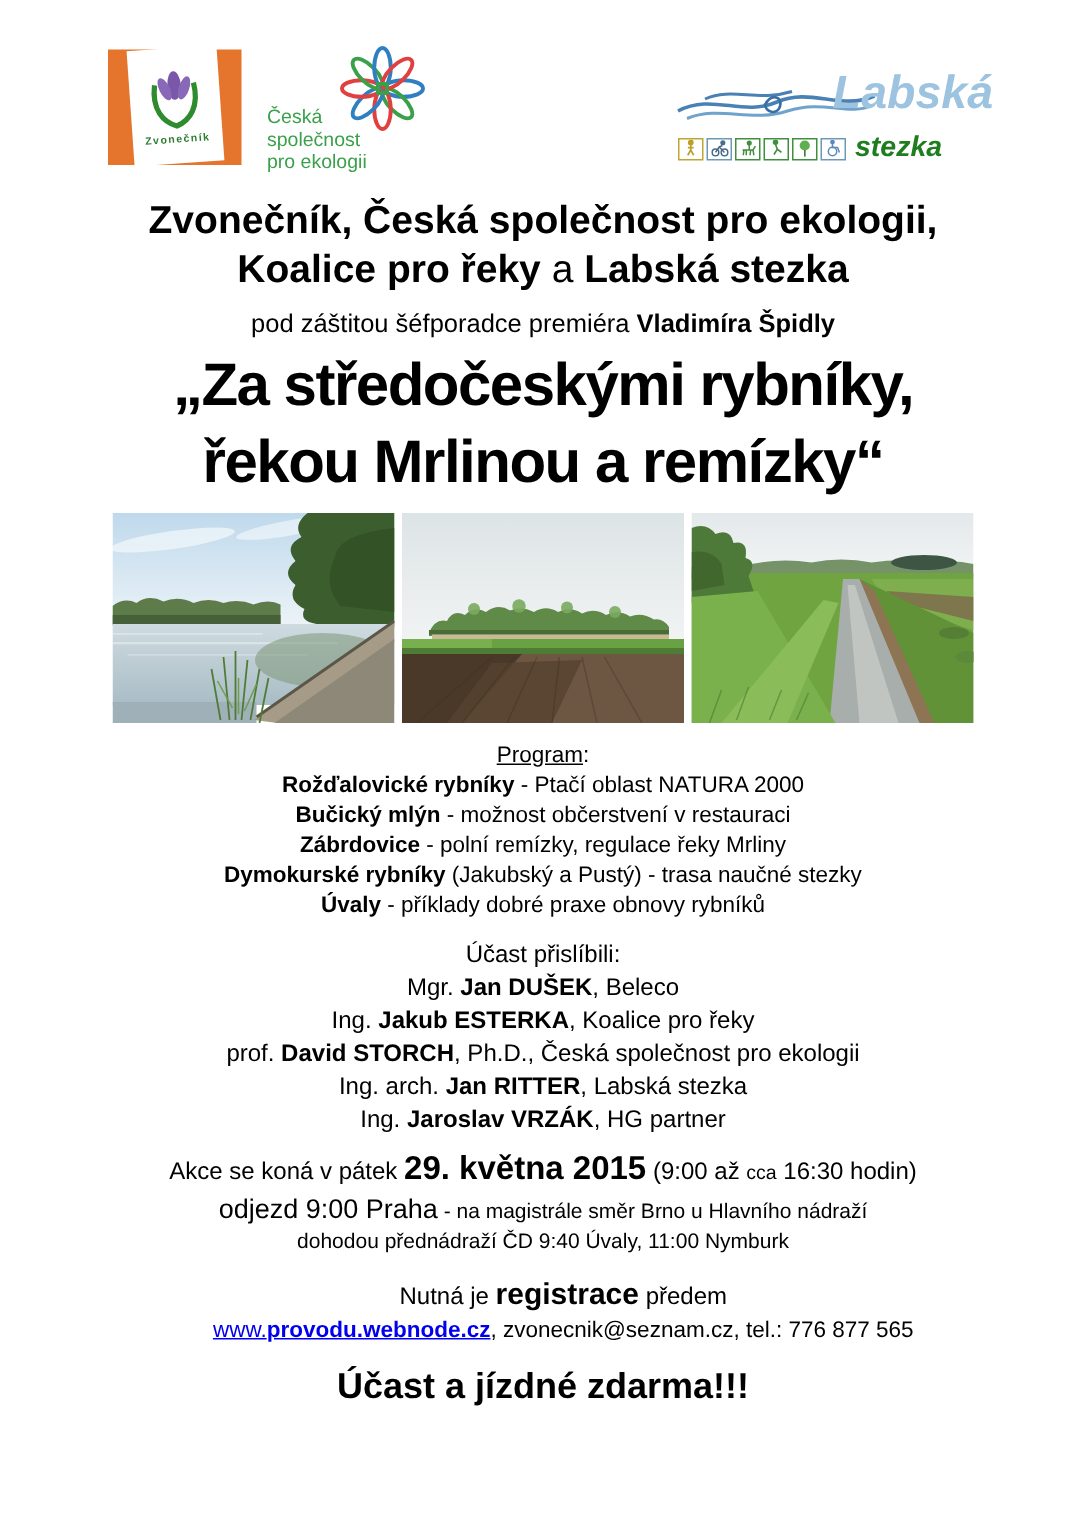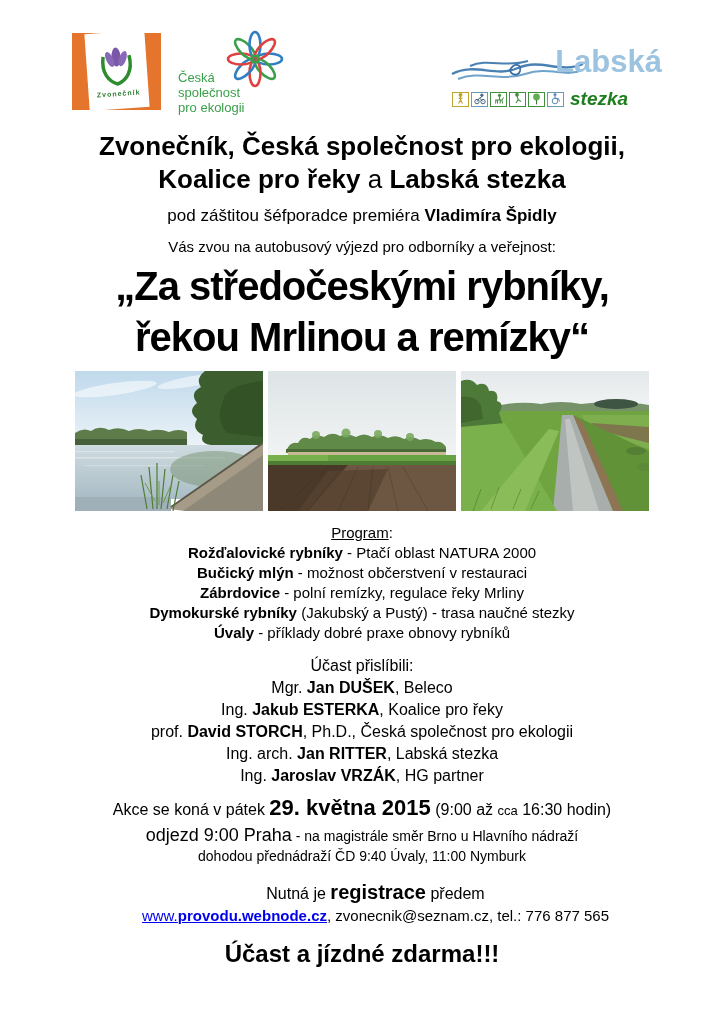--- a/index.html
+++ b/index.html
@@ -12,21 +12,21 @@
            transform:rotate(-4deg);display:flex;flex-direction:column;align-items:center;justify-content:center;}
   .zv-label{font-size:7px;font-weight:bold;color:#2e7d32;letter-spacing:1px;margin-top:2px;}
   .logo-cspe{position:absolute;left:118px;top:0;width:106px;height:86px;}
   .cspe-flower{position:absolute;right:-4px;top:-2px;}
   .cspe-text{position:absolute;left:0;bottom:1px;font-size:13px;line-height:15px;color:#3aa04a;}
   .logo-koalice{position:absolute;left:227px;top:10px;display:flex;align-items:center;gap:10px;}
   .koalice-text{font-size:21px;line-height:23px;font-weight:bold;color:#54585c;
                 transform:scaleX(.88);transform-origin:left center;white-space:nowrap;}
   .logo-labska{position:absolute;left:390px;top:22px;width:214px;height:60px;}
   .labska-waves{position:absolute;left:0;top:0;}
-  .labska-word{position:absolute;right:2px;top:-8px;font-size:31px;font-weight:bold;color:#9cc3df;}
+  .labska-word{position:absolute;right:2px;top:-8px;font-size:31px;font-style:italic;font-weight:bold;color:#9cc3df;}
   .labska-bottom{position:absolute;left:2px;bottom:2px;display:flex;align-items:center;gap:2px;}
   .ls-sq{width:17px;height:15px;border:1px solid #3f8f3f;background:#fff;
          display:flex;align-items:center;justify-content:center;box-sizing:border-box;}
   .ls-sq.yellow{border-color:#c0a62e;} .ls-sq.blue{border-color:#6a9ab8;}
   .stezka-word{font-size:19px;font-style:italic;font-weight:bold;color:#1e7d1e;margin-left:4px;}
   
   .h1{margin-top:14px;text-align:center;font-size:26px;line-height:33px;font-weight:bold;}
   .patronage{margin-top:10px;text-align:center;font-size:17px;}
   .patronage b{font-weight:bold;}
   .invite{margin-top:12px;text-align:center;font-size:15px;}
@@ -176,21 +176,20 @@
 
   <div class="h1">
     <div>Zvonečník, Česká společnost pro ekologii,</div>
     <div><b>Koalice pro řeky</b><span style="font-weight:normal"> a </span><b>Labská stezka</b></div>
   </div>
 
   <div class="patronage">
     <span>pod záštitou šéfporadce premiéra </span><b>Vladimíra Špidly</b>
   </div>
 
-  <div class="invite">Vás zvou na autobusový výjezd pro odborníky a veřejnost:</div>
 
   <div class="main-title">
     <div>„Za středočeskými rybníky,</div>
     <div>řekou Mrlinou a remízky“</div>
   </div>
 
   <div class="photos">
 
     <svg class="photo" viewBox="0 0 188 140" preserveAspectRatio="none">
       <defs>

